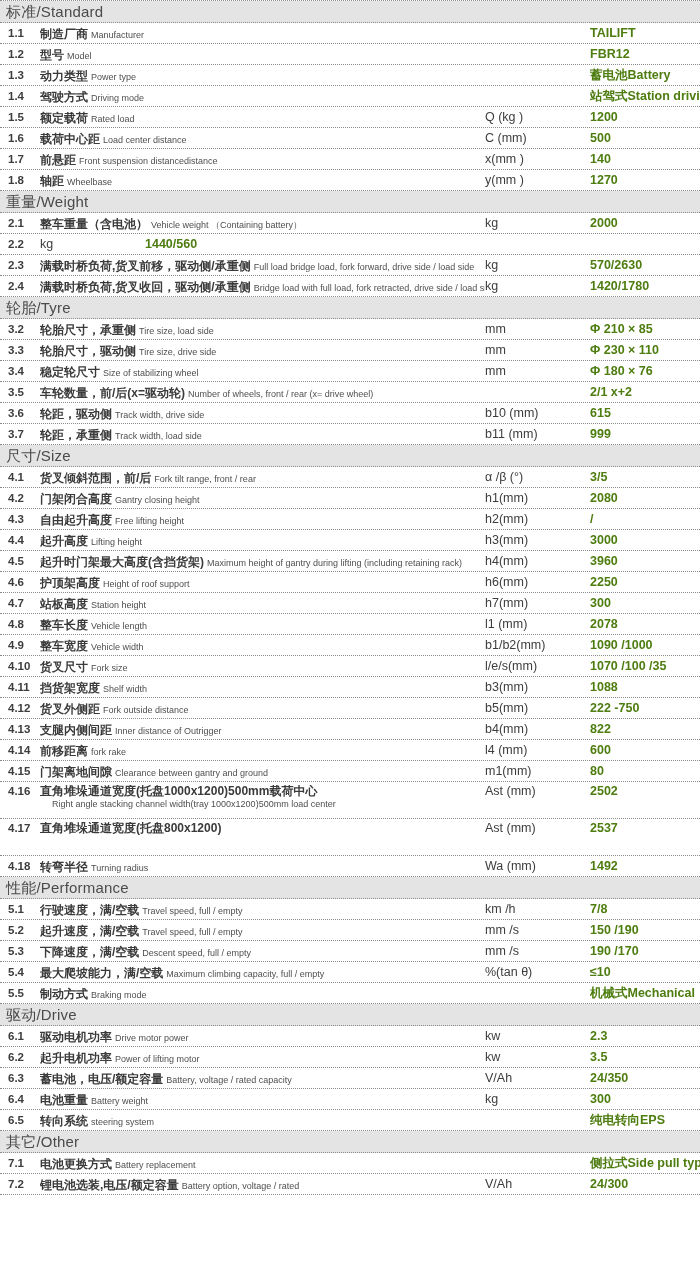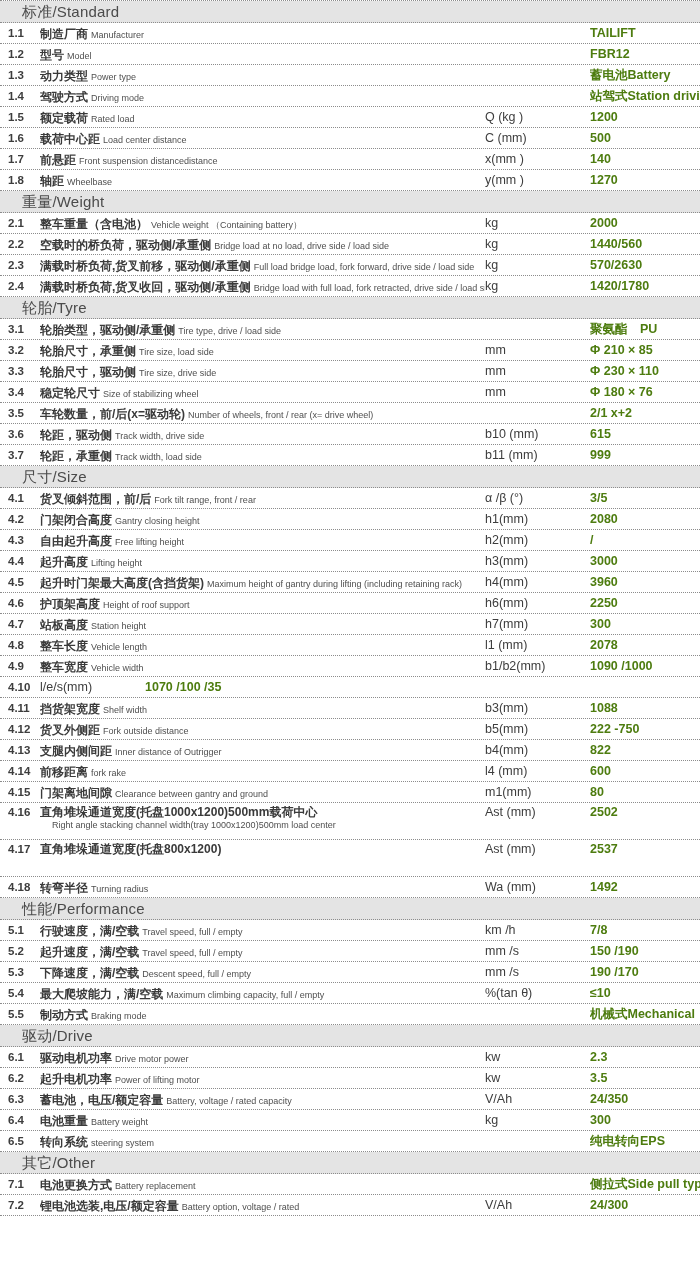--- a/index.html
+++ b/index.html
@@ -20,21 +20,21 @@
   }
   .spec-table{
     width:700px;
     border-top:1px dotted var(--border);
   }
   .section-header{
     height:22px;
     line-height:22px;
     background:var(--header-bg);
     border-bottom:1px dotted var(--border);
-    padding-left:22px;
+    padding-left:6px;
     font-size:15px;
     letter-spacing:.2px;
     color:#4b4b4b;
     font-weight:500;
     overflow:hidden;
     white-space:nowrap;
   }
   .row{
     display:flex;
     align-items:center;
@@ -146,43 +146,36 @@
     </div>
     <div class="section-header"><span>重量/Weight</span></div>
     <div class="row">
       <span class="cell no">2.1</span>
       <div class="cell label"><span class="cn">整车重量（含电池）</span><span class="en">Vehicle weight （Containing battery）</span></div>
       <span class="cell unit">kg</span>
       <span class="cell value">2000</span>
     </div>
     <div class="row">
       <span class="cell no">2.2</span>
-      <div class="cell label"><span class="cn">空载时的桥负荷，驱动侧/承重侧</span><span class="en">Bridge load at no load, drive side / load side</span></div>
       <span class="cell unit">kg</span>
       <span class="cell value">1440/560</span>
     </div>
     <div class="row">
       <span class="cell no">2.3</span>
       <div class="cell label"><span class="cn">满载时桥负荷,货叉前移，驱动侧/承重侧</span><span class="en">Full load bridge load, fork forward, drive side / load side</span></div>
       <span class="cell unit">kg</span>
       <span class="cell value">570/2630</span>
     </div>
     <div class="row">
       <span class="cell no">2.4</span>
       <div class="cell label"><span class="cn">满载时桥负荷,货叉收回，驱动侧/承重侧</span><span class="en">Bridge load with full load, fork retracted, drive side / load side</span></div>
       <span class="cell unit">kg</span>
       <span class="cell value">1420/1780</span>
     </div>
     <div class="section-header"><span>轮胎/Tyre</span></div>
-    <div class="row">
-      <span class="cell no">3.1</span>
-      <div class="cell label"><span class="cn">轮胎类型，驱动侧/承重侧</span><span class="en">Tire type, drive / load side</span></div>
-      <span class="cell unit"></span>
-      <span class="cell value">聚氨酯　PU</span>
-    </div>
     <div class="row">
       <span class="cell no">3.2</span>
       <div class="cell label"><span class="cn">轮胎尺寸，承重侧</span><span class="en">Tire size, load side</span></div>
       <span class="cell unit">mm</span>
       <span class="cell value">Φ 210 × 85</span>
     </div>
     <div class="row">
       <span class="cell no">3.3</span>
       <div class="cell label"><span class="cn">轮胎尺寸，驱动侧</span><span class="en">Tire size, drive side</span></div>
       <span class="cell unit">mm</span>
@@ -262,20 +255,21 @@
       <span class="cell value">2078</span>
     </div>
     <div class="row">
       <span class="cell no">4.9</span>
       <div class="cell label"><span class="cn">整车宽度</span><span class="en">Vehicle width</span></div>
       <span class="cell unit">b1/b2(mm)</span>
       <span class="cell value">1090 /1000</span>
     </div>
     <div class="row">
       <span class="cell no">4.10</span>
+      <div class="cell label"><span class="cn">货叉尺寸</span><span class="en">Fork size</span></div>
       <span class="cell unit">l/e/s(mm)</span>
       <span class="cell value">1070 /100 /35</span>
     </div>
     <div class="row">
       <span class="cell no">4.11</span>
       <div class="cell label"><span class="cn">挡货架宽度</span><span class="en">Shelf width</span></div>
       <span class="cell unit">b3(mm)</span>
       <span class="cell value">1088</span>
     </div>
     <div class="row">

